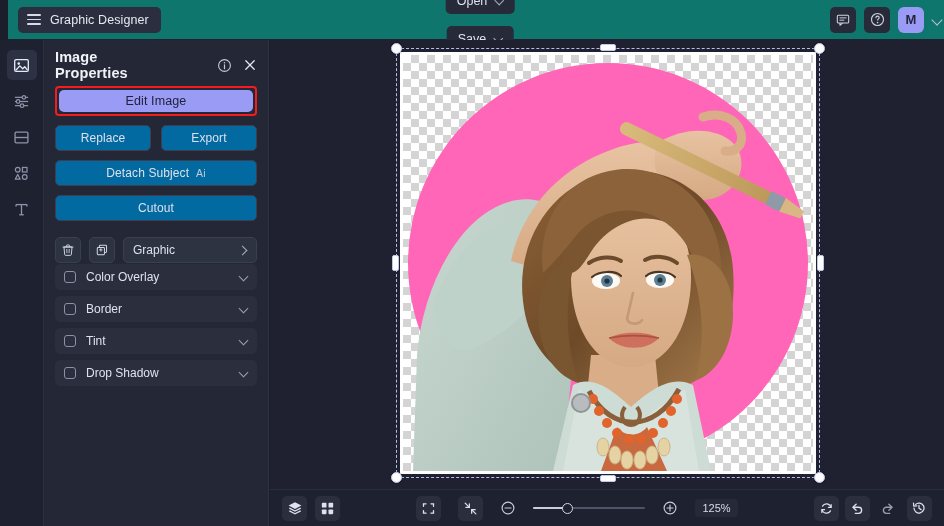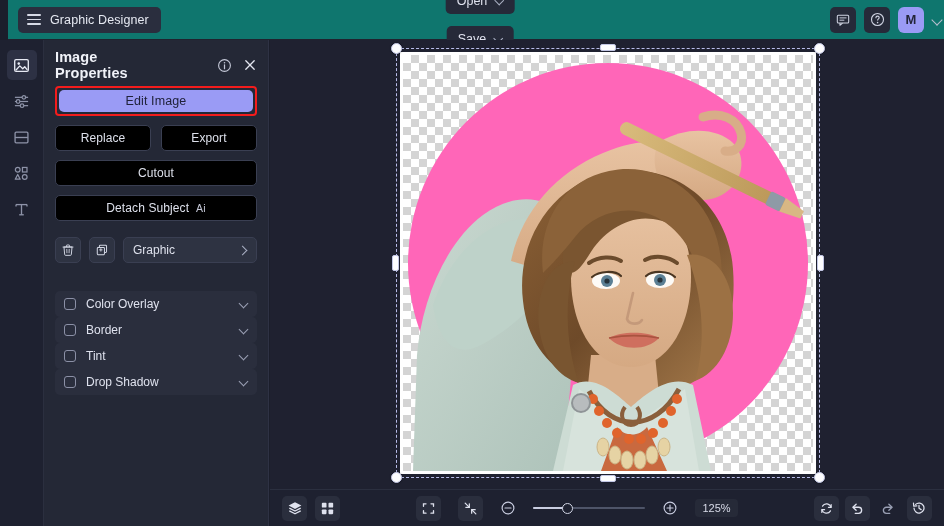--- a/index.html
+++ b/index.html
@@ -100,21 +100,21 @@
   }
   .panel-head {
     height: 44px; display: flex; align-items: center;
     padding-top: 6px;
     gap: 48px;
   }
   .panel-title { font-size: 14.5px; color: #f0f2f8; font-weight: bold; letter-spacing: .1px; }
   .panel-head-actions { margin-left: auto; display: flex; align-items: center; gap: 11px; }
 
   .btn {
-    background: #000000; border: 1px solid #3a3f52;
+    background: #0369a1; border: 1px solid #3a3f52;
     border-radius: 5px; color: #dde0eb;
     font-size: 12px; height: 26px;
     display: flex; align-items: center; justify-content: center;
     letter-spacing: .1px;
   }
   .btn-primary {
     background: #9a9bf5; color: #20223a; border: none;
     font-size: 12.5px; height: 22px;
   }
   .edit-wrap {
@@ -139,21 +139,21 @@
     padding: 0 9px; color: #dde0eb; font-size: 12px;
   }
   .chev-right { margin-left: auto; width: 8px; height: 8px; position: relative; }
   .chev-right::after {
     content:""; position:absolute; left:0; top:1px;
     width:6px; height:6px;
     border-right:1.4px solid #aab0c4; border-top:1.4px solid #aab0c4;
     transform: rotate(45deg);
   }
 
-  .effects { margin-top: 28px; display: flex; flex-direction: column; gap: 0; justify-content: flex-end; }
+  .effects { margin-top: 1px; display: flex; flex-direction: column; gap: 6px; justify-content: flex-end; }
   .effect-row {
     height: 26px; background: #2a2e3d; border-radius: 5px;
     display: flex; align-items: center; padding: 0 9px; gap: 10px;
   }
   .cbx {
     width: 12px; height: 12px; flex: none;
     border: 1.3px solid #8b90a6; border-radius: 3px; background: transparent;
   }
   .effect-label { font-size: 12px; color: #dfe2ee; }
   .chev-down { margin-left: auto; width: 9px; height: 9px; position: relative; }
@@ -370,26 +370,26 @@
 
     <div class="edit-wrap">
       <div class="btn btn-primary">Edit Image</div>
     </div>
 
     <div class="row2">
       <div class="btn">Replace</div>
       <div class="btn">Export</div>
     </div>
 
-    <div class="btn btn-full">Cutout</div>
-
     <div class="btn btn-full">
       <span>Detach Subject</span>
       <span class="ai-tag">Ai</span>
     </div>
+
+    <div class="btn btn-full">Cutout</div>
 
     <div class="tool-row">
       <div class="sq-btn">
         <svg width="14" height="14" viewBox="0 0 16 16">
           <path d="M3.4 4.6h9.2l-.8 8.6a1 1 0 0 1-1 .9H5.2a1 1 0 0 1-1-.9Z" fill="none" stroke="#d3d7e4" stroke-width="1.1"></path>
           <line x1="2.3" y1="4.6" x2="13.7" y2="4.6" stroke="#d3d7e4" stroke-width="1.2" stroke-linecap="round"></line>
           <path d="M6.2 4.5V3.1a.8.8 0 0 1 .8-.8h2a.8.8 0 0 1 .8.8v1.4" fill="none" stroke="#d3d7e4" stroke-width="1.1"></path>
           <line x1="6.6" y1="6.8" x2="6.8" y2="11.6" stroke="#d3d7e4" stroke-width="1"></line>
           <line x1="9.4" y1="6.8" x2="9.2" y2="11.6" stroke="#d3d7e4" stroke-width="1"></line>
         </svg>

